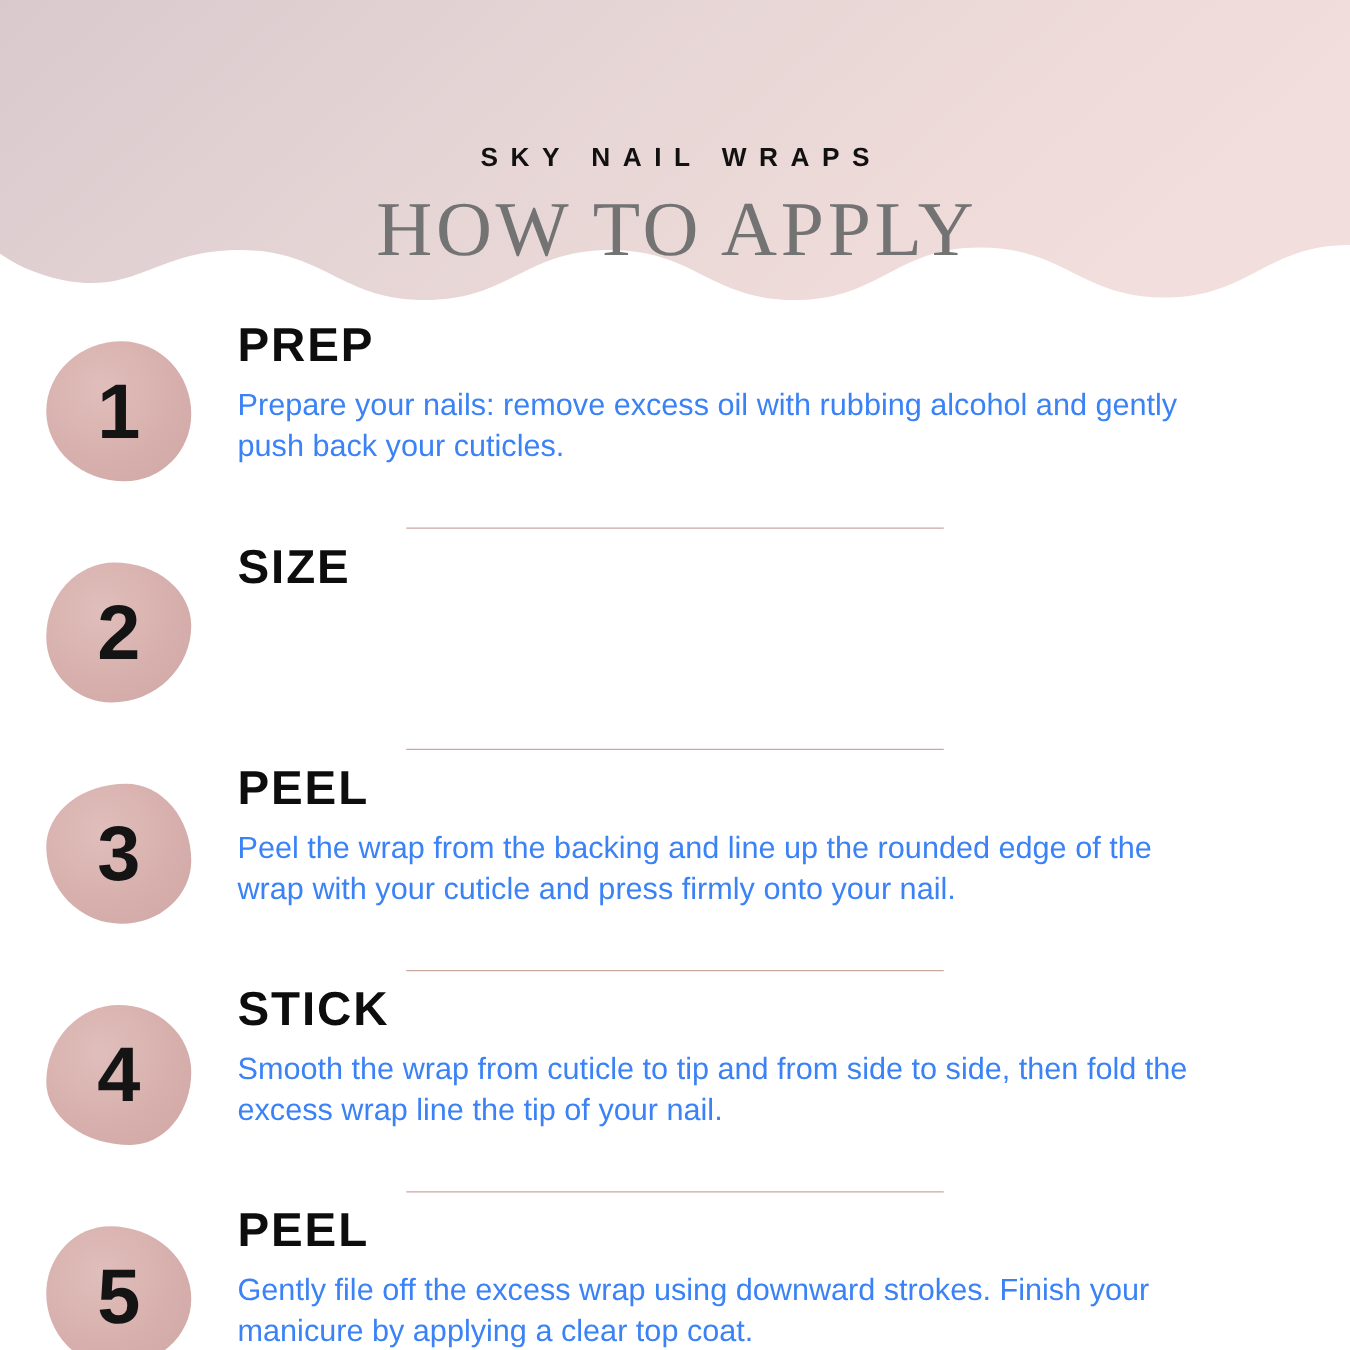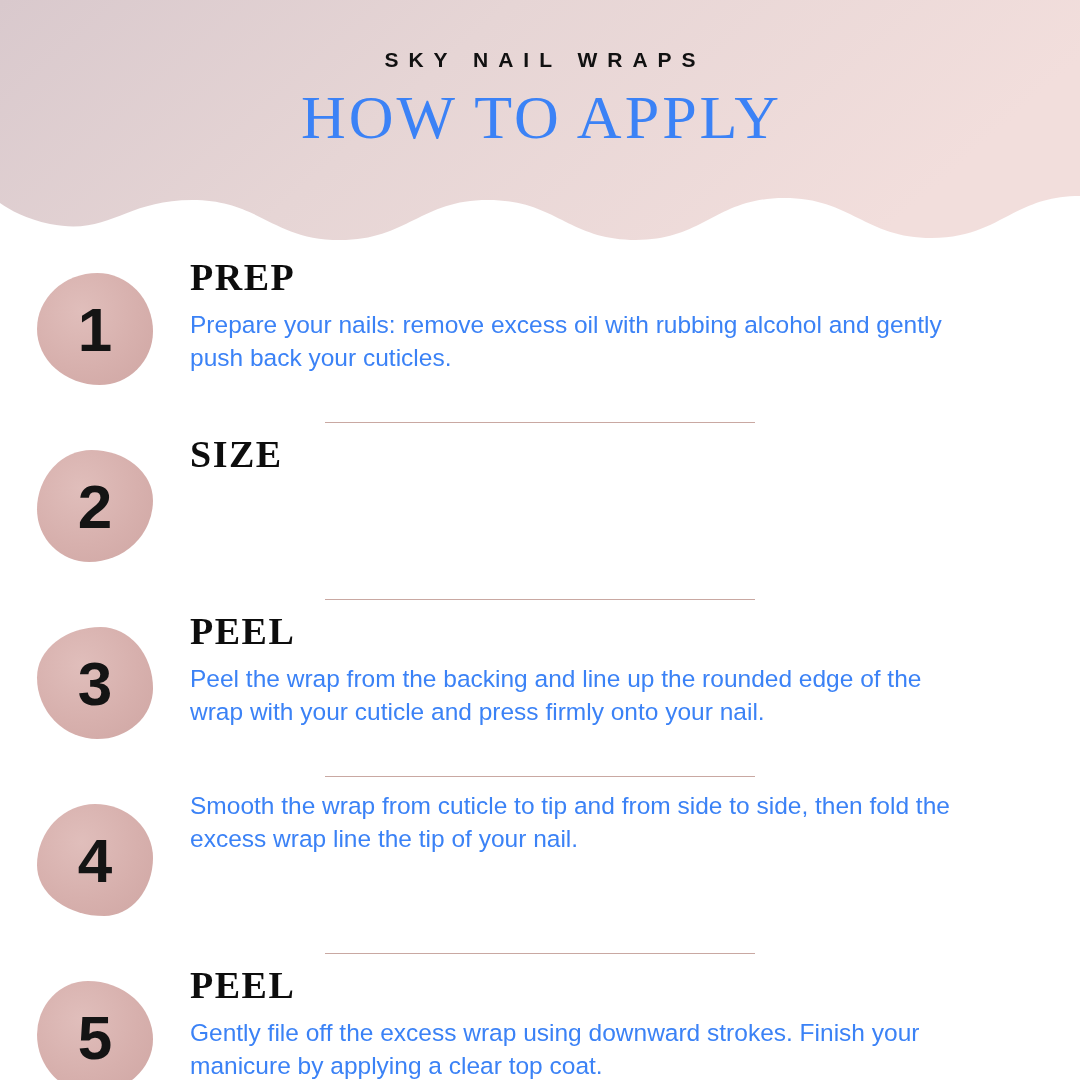--- a/index.html
+++ b/index.html
@@ -36,39 +36,39 @@
     height: 250px;
   }
   .header-text {
     position: absolute;
     top: 0; left: 0;
     width: 1080px;
     height: 215px;
     display: flex;
     flex-direction: column;
     align-items: center;
-    justify-content: flex-start;
+    justify-content: flex-end;
     padding-top: 48px;
     box-sizing: border-box;
   }
   .eyebrow {
     font-family: "Liberation Sans", sans-serif;
     font-size: 21px;
     letter-spacing: 10px;
     font-weight: 700;
     color: #111111;
     text-indent: 10px;
     margin-bottom: 14px;
   }
   .headline {
     font-family: "Liberation Serif", serif;
     font-size: 62px;
     letter-spacing: 3px;
     font-weight: 400;
-    color: #3b82f6;
+    color: #737373;
     line-height: 1;
     text-indent: 3px;
   }
 
   
   .steps {
     position: absolute;
     top: 248px;
     left: 0;
     width: 1080px;
@@ -109,21 +109,21 @@
     color: #141414;
     line-height: 1;
     margin-top: 2px;
   }
   .step-body {
     flex: 1 1 auto;
     padding-right: 80px;
     padding-top: 4px;
   }
   .step-title {
-    font-family: Liberation Serif, serif;
+    font-family: Liberation Sans, sans-serif;
     font-size: 38px;
     letter-spacing: 1.5px;
     color: #0d0d0d;
     line-height: 1;
     margin: 0 0 12px 0;
   }
   .step-desc {
     font-family: "Liberation Sans", sans-serif;
     font-size: 24.5px;
     line-height: 1.35;
@@ -214,20 +214,21 @@
     </div>
     <div class="divider"></div>
 
     <div class="step s4">
       <div class="blob-wrap">
         <div class="blob v4">
           <span class="blob-num">4</span>
         </div>
       </div>
       <div class="step-body">
+        <h2 class="step-title">STICK</h2>
         <p class="step-desc">Smooth the wrap from cuticle to tip and from side to side, then fold the excess wrap line the tip of your nail.</p>
       </div>
     </div>
     <div class="divider"></div>
 
     <div class="step s5">
       <div class="blob-wrap">
         <div class="blob v5">
           <span class="blob-num">5</span>
         </div>

